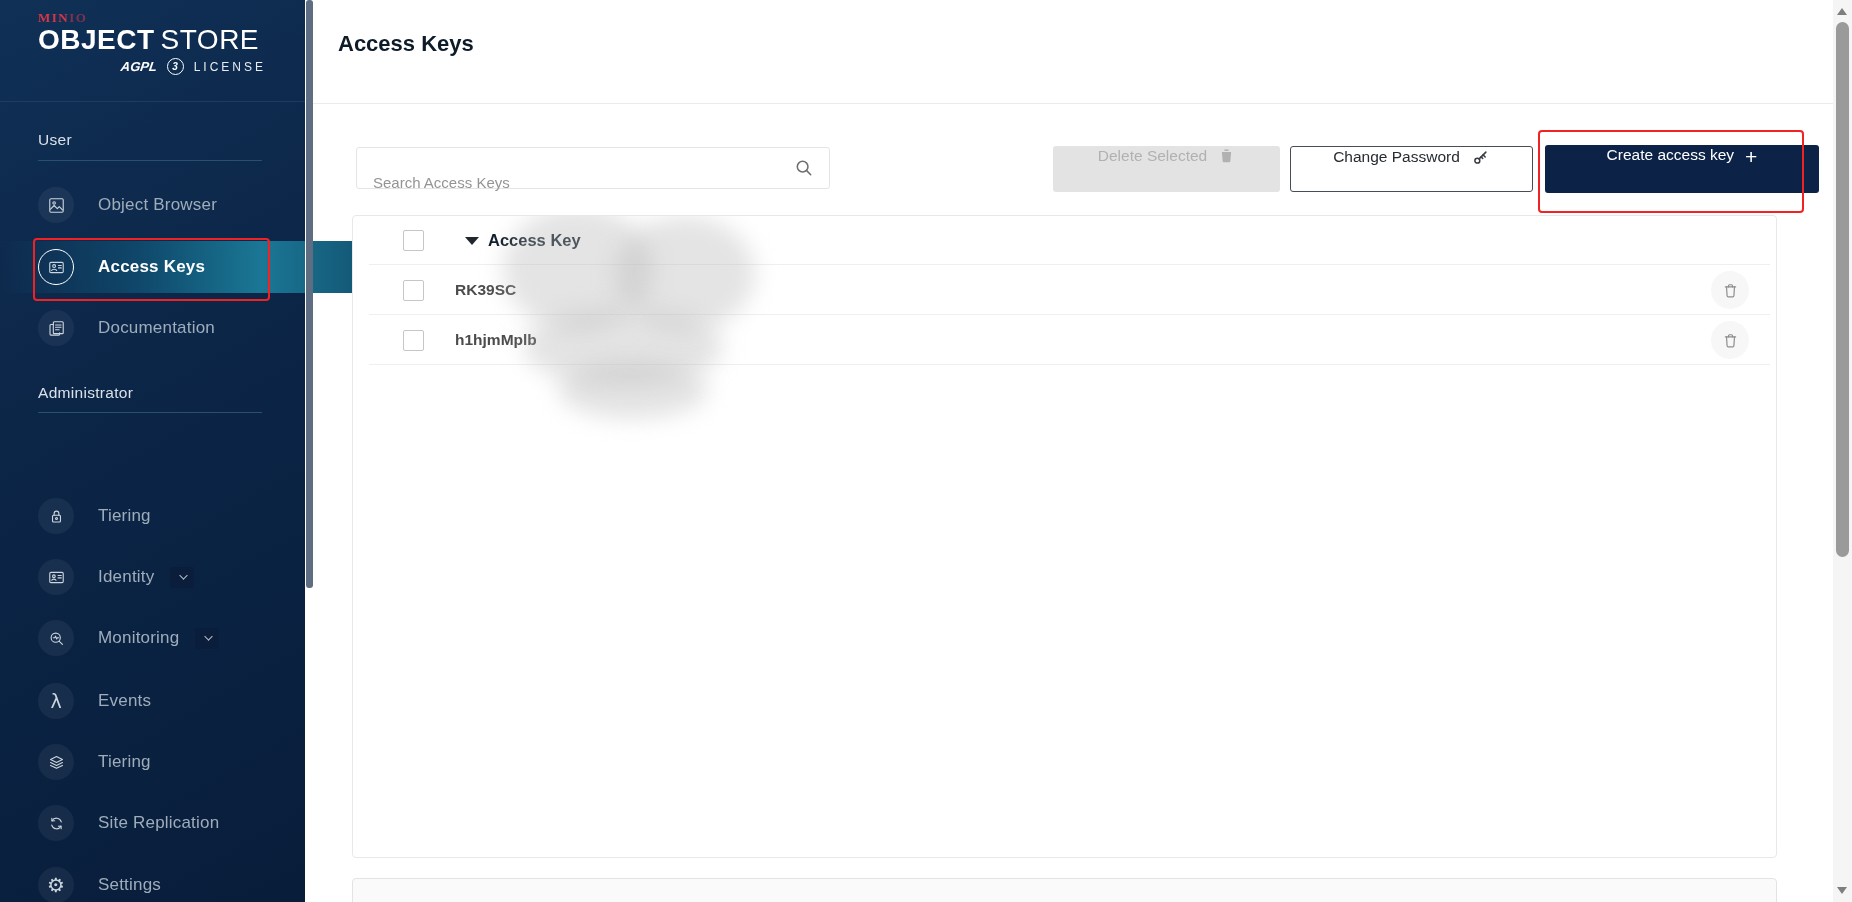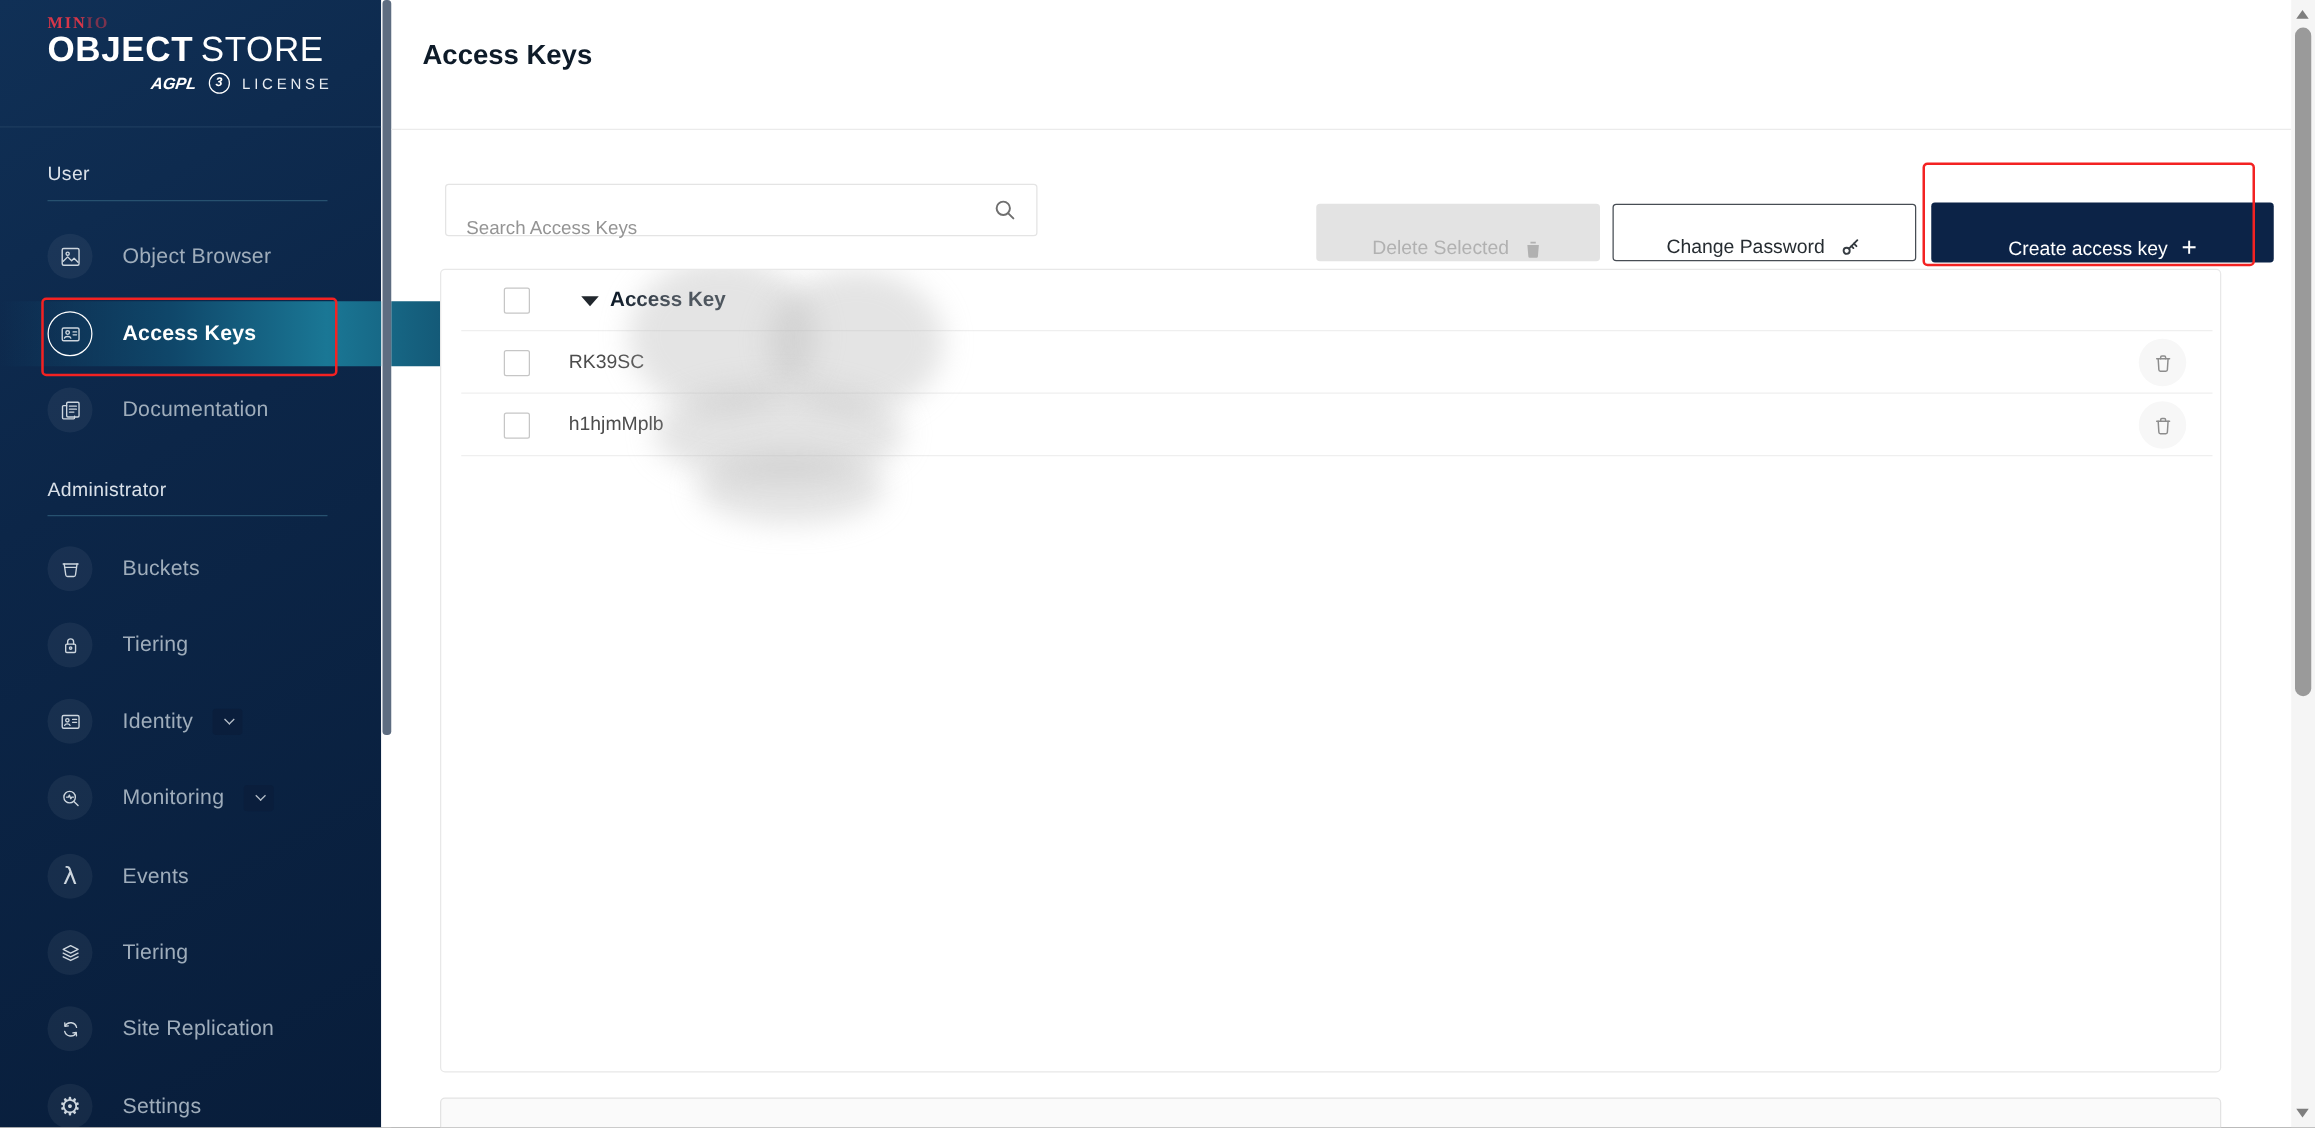--- a/index.html
+++ b/index.html
@@ -55,35 +55,35 @@
 
   .search-wrap{position:absolute;left:356px;top:147px;width:474px;height:42px;box-sizing:border-box;
                border:1px solid #e4e4e4;border-radius:3px;background:#fff;display:flex;align-items:center;}
   .search-input{flex:1;border:none;outline:none;background:transparent;padding:0 12px 0 16px;
                 font-size:15px;color:#333;font-family:inherit;margin-top:28px;}
   .search-input::placeholder{color:#949494;}
   .search-ic{margin-right:14px;display:flex;}
   .search-ic svg{stroke:#6f6f6f;fill:none;stroke-width:1.7;stroke-linecap:round;}
 
   .btn{position:absolute;top:146px;height:46px;box-sizing:border-box;border-radius:3px;border:none;
-       display:flex;align-items:flex-end;justify-content:center;gap:11px;font-size:15.5px;
-       font-family:inherit;cursor:pointer;margin-top:17px;}
+       display:flex;align-items:flex-start;justify-content:center;gap:11px;font-size:15.5px;
+       font-family:inherit;cursor:pointer;}
   .btn-delete{left:1053px;width:227px;background:#e3e3e3;color:#b1b1b1;cursor:default;}
   .btn-change{left:1290px;width:243px;background:#fff;border:1px solid #474d54;color:#262c31;}
   .btn-create{left:1545px;top:145px;width:274px;height:48px;background:#0c2347;color:#fff;}
   .btn-create .plus{font-size:21px;font-weight:300;line-height:1;}
   .btn svg{flex:0 0 auto;}
 
   
   .card{position:absolute;left:352px;top:215px;width:1425px;height:643px;box-sizing:border-box;
         background:#fff;border:1px solid #e8e8e8;border-radius:4px;overflow:hidden;}
   .thead,.trow{position:absolute;left:0;width:100%;display:flex;align-items:center;
                padding-left:50px;box-sizing:border-box;}
   .thead{top:0;height:49px;align-items:center;}
-  .trow{height:50px;}
+  .trow{height:50px;font-weight:bold;}
   .trow1{top:49px;} .trow2{top:99px;}
   .thead::after,.trow::after{content:"";position:absolute;left:16px;right:6px;bottom:0;
                border-bottom:1px solid #efefef;}
   .cb{width:19px;height:19px;border:1px solid #c6c6c6;border-radius:2px;background:#fff;
       flex:0 0 19px;cursor:pointer;}
   .caret{width:0;height:0;border-left:7px solid transparent;border-right:7px solid transparent;
          border-top:8px solid #21272d;margin-left:41px;}
   .th-label{margin-left:9px;font-size:16.5px;font-weight:700;color:#0d1a28;}
   .key-text{margin-left:31px;font-size:15.5px;color:#4c4c4c;}
   .trash-btn{position:absolute;right:27px;top:6px;width:38px;height:38px;border-radius:50%;
@@ -153,30 +153,20 @@
             <path d="M8 7H4.8a1 1 0 0 0-1 1v11.3a1 1 0 0 0 1 1H15a1 1 0 0 0 1-1v-1.8"></path>
             <path d="M10.8 7.5h7M10.8 10.5h7M10.8 13.5h4.5"></path>
           </svg>
       </span>
       <span class="nlabel">Documentation</span>
     </div>
 
     <div class="sec-h" style="top:384px">Administrator</div>
     <div class="sec-div" style="top:412px"></div>
 
-    <div class="nav-item" style="top:429px">
-      <span class="nicon">
-        <svg width="19" height="19" viewBox="0 0 24 24">
-            <path d="M4.5 6.5h15"></path>
-            <path d="M5.5 6.5l1.6 11.2a1.8 1.8 0 0 0 1.8 1.55h6.2a1.8 1.8 0 0 0 1.8-1.55L18.5 6.5"></path>
-            <path d="M6.2 10h11.6"></path>
-          </svg>
-      </span>
-      <span class="nlabel">Buckets</span>
-    </div>
 
     <div class="nav-item" style="top:490px">
       <span class="nicon">
         <svg width="19" height="19" viewBox="0 0 24 24">
             <rect x="7" y="10.5" width="10" height="8.5" rx="1.2"></rect>
             <path d="M9 10.5V8.2a3 3 0 0 1 6 0v2.3"></path>
             <circle cx="12" cy="14.5" r="1.2"></circle>
           </svg>
       </span>
       <span class="nlabel">Tiering</span>

